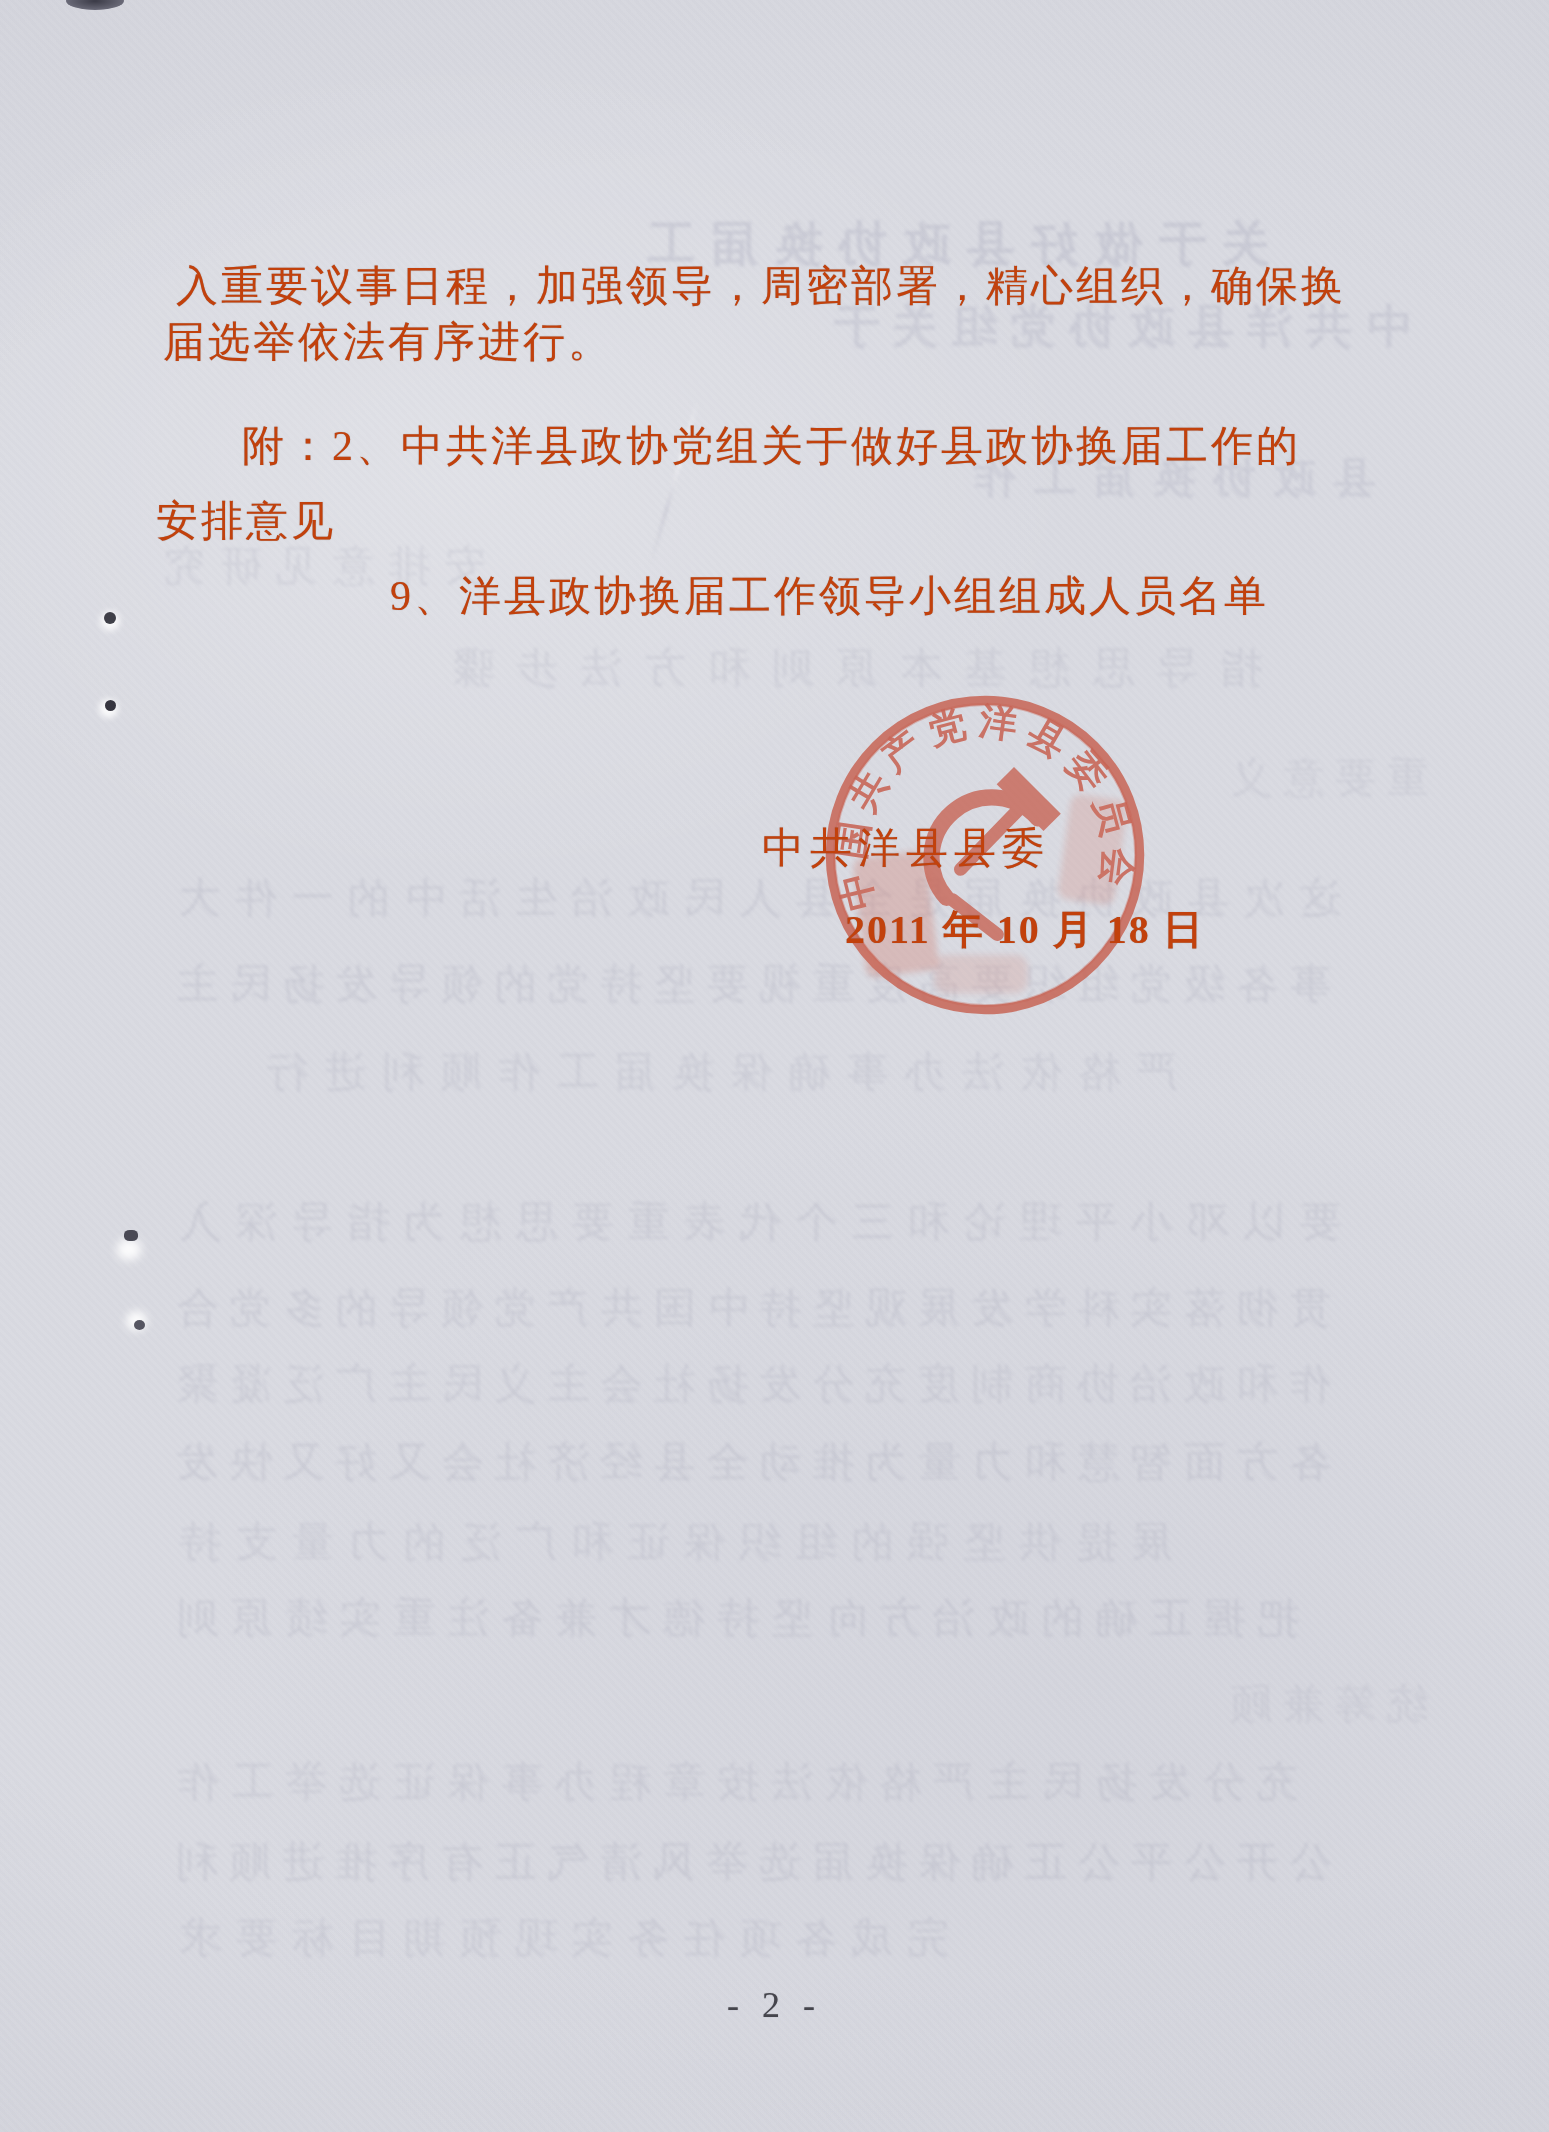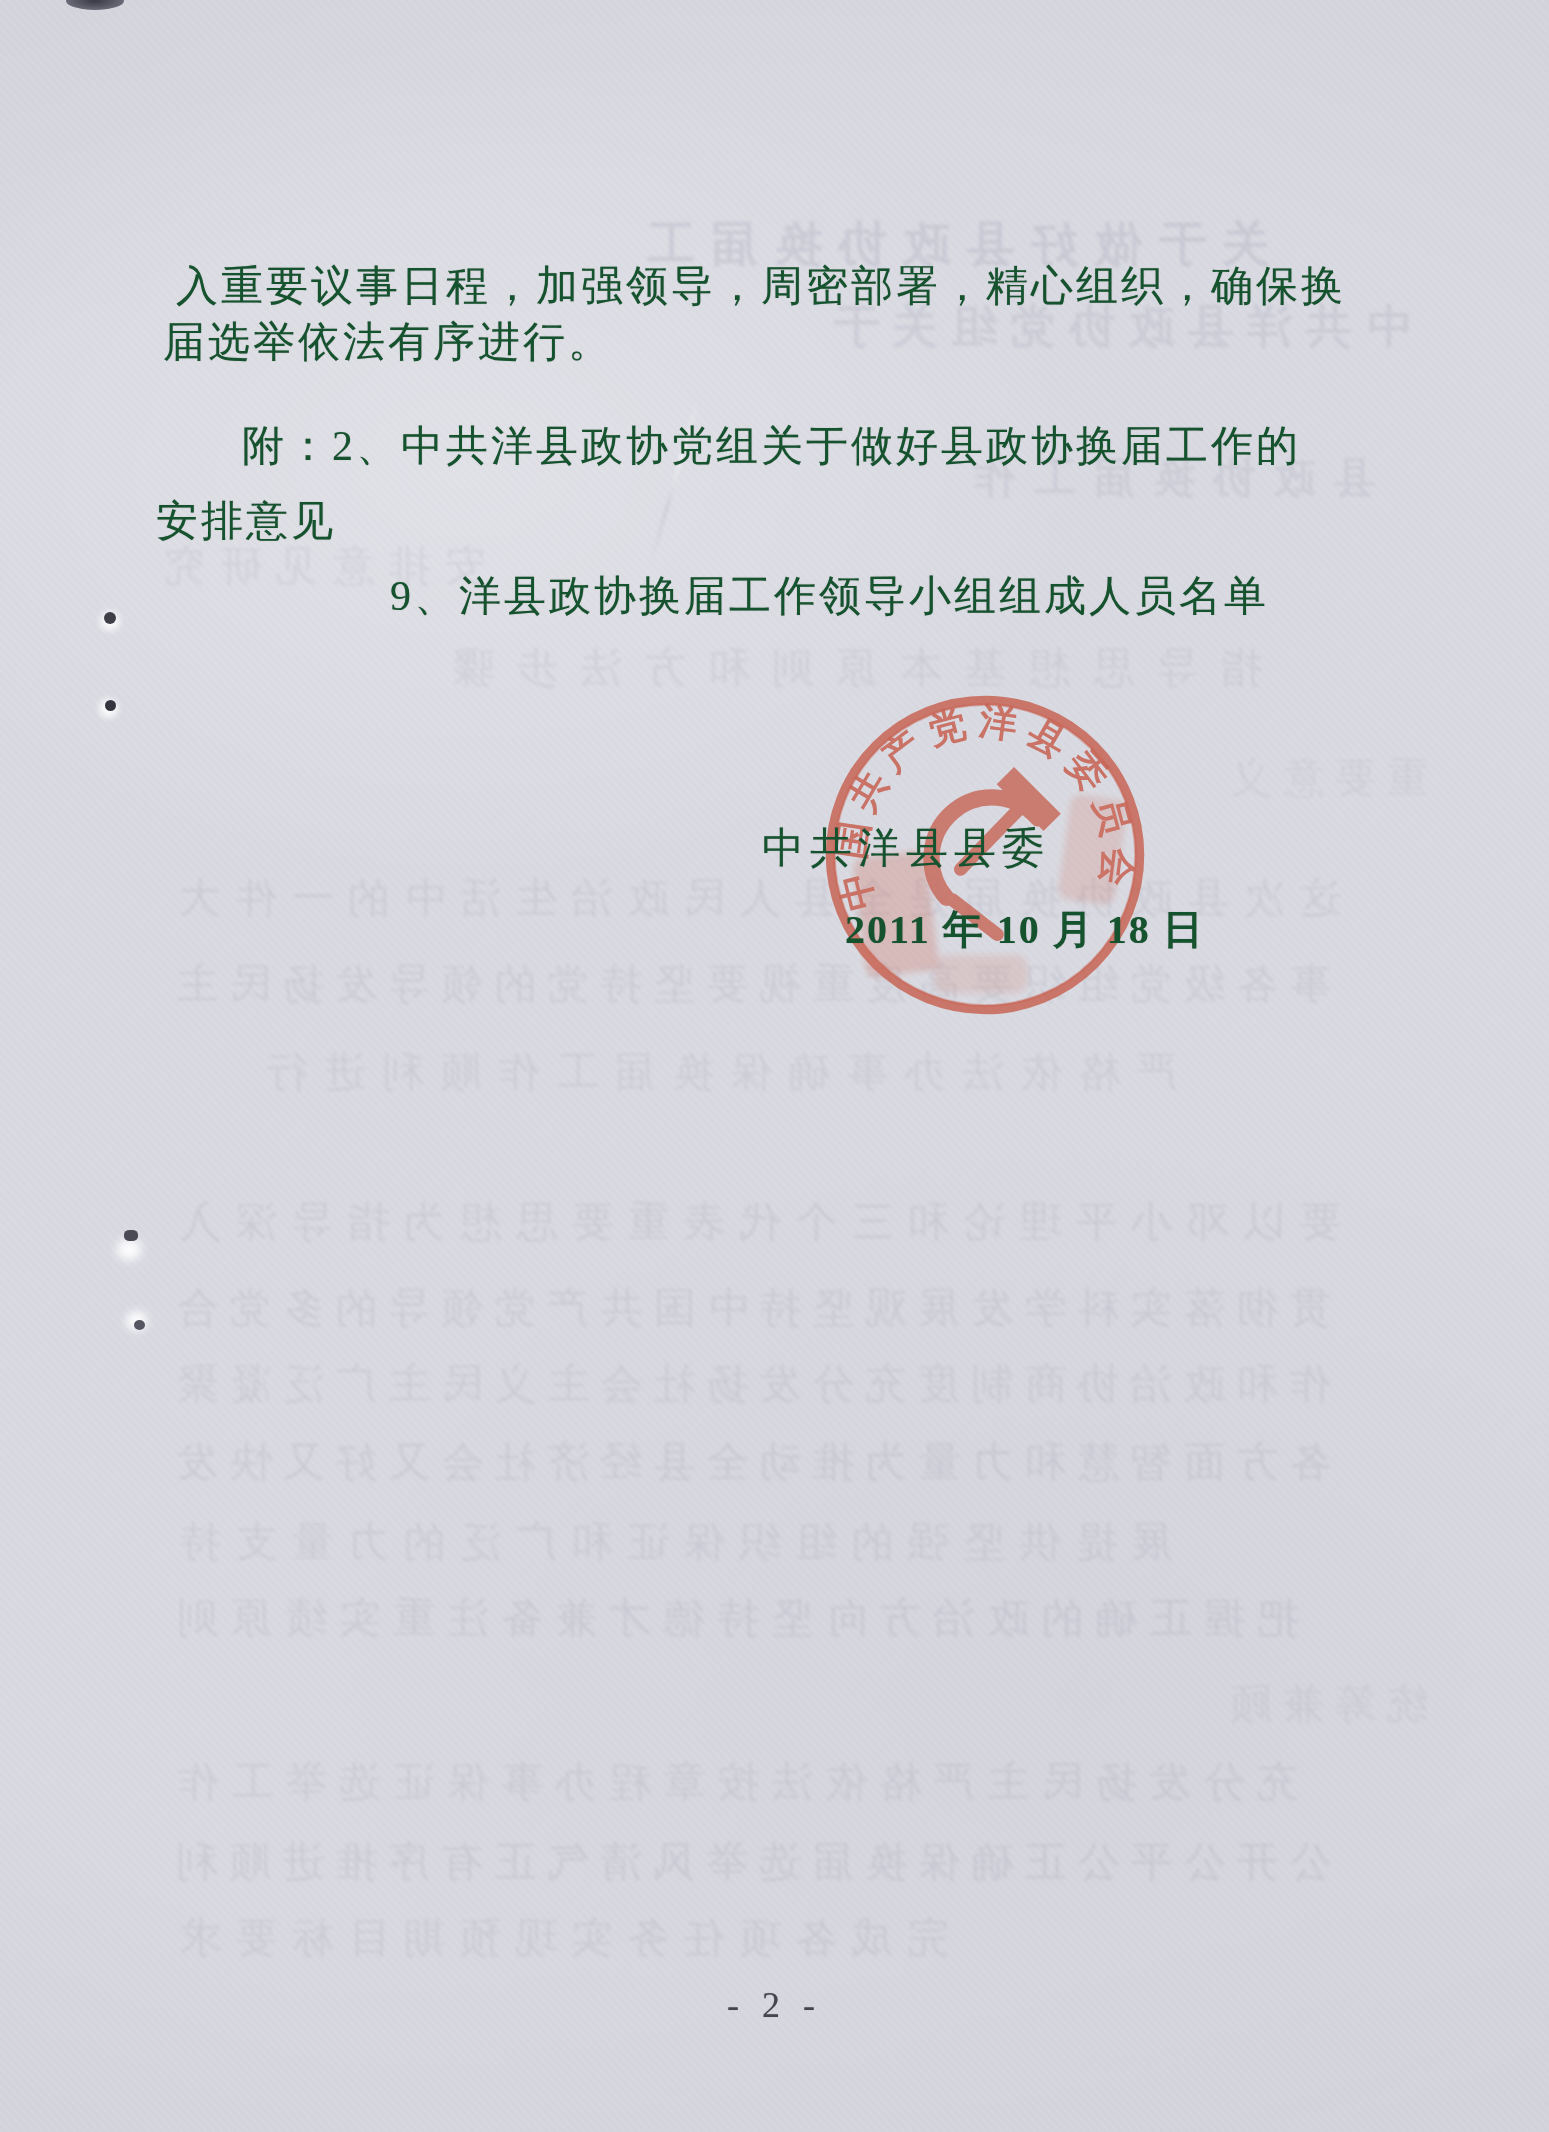--- a/index.html
+++ b/index.html
@@ -11,21 +11,21 @@
   
   .paper-texture{
     position:absolute;inset:0;pointer-events:none;
     background:
       radial-gradient(ellipse 900px 600px at 30% 22%, rgba(255,255,255,.20), rgba(255,255,255,0) 70%),
       radial-gradient(ellipse 1200px 900px at 70% 80%, rgba(150,150,170,.08), rgba(150,150,170,0) 75%),
       radial-gradient(ellipse 2000px 1500px at 50% 50%, rgba(0,0,0,0) 60%, rgba(110,110,130,.10) 100%),
       repeating-linear-gradient(47deg, rgba(255,255,255,.018) 0 3px, rgba(130,130,150,.018) 3px 6px);
   }
   .txt{
-    position:absolute;white-space:nowrap;color:#14532d;
+    position:absolute;white-space:nowrap;color:#c2410c;
     font-size:42px;letter-spacing:3px;
     text-shadow:0 0 1px rgba(70,70,80,.45);
   }
   .sig{letter-spacing:6px;}
   .date{font-size:40px;letter-spacing:2px;font-weight:bold;}
   .pagenum{
     position:absolute;left:0;right:0;top:1984px;text-align:center;
     color:#45454c;font-size:36px;letter-spacing:7px;
     text-shadow:0 0 1px rgba(70,70,80,.4);
   }

